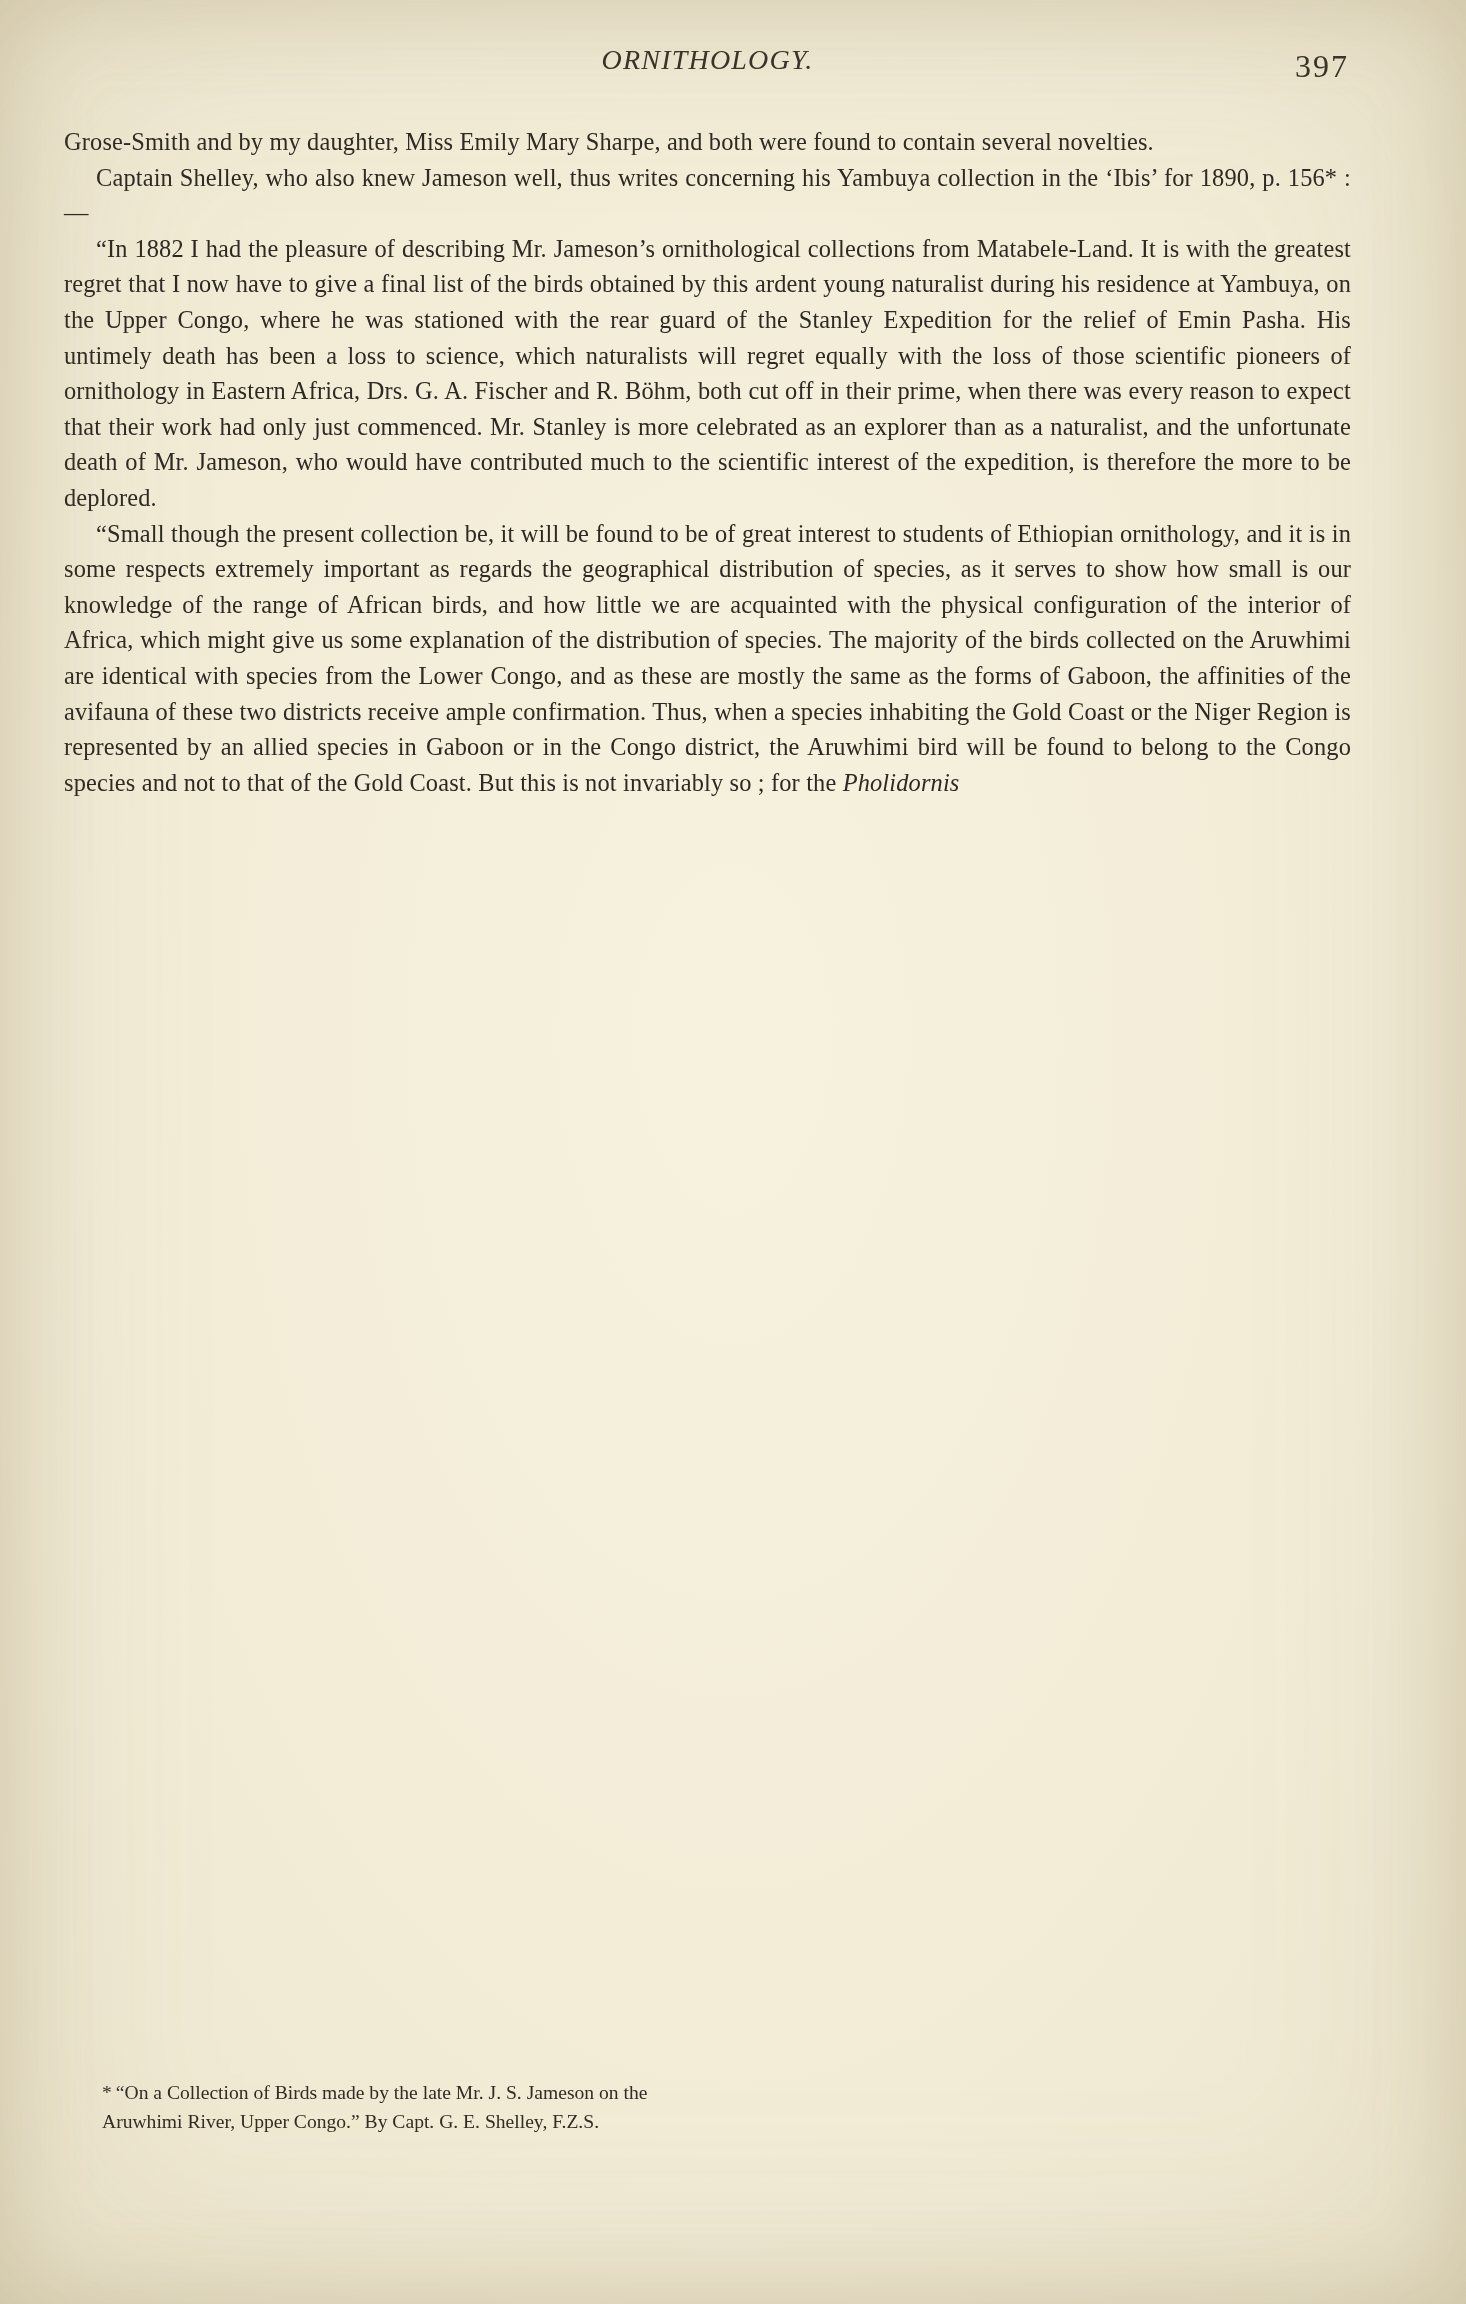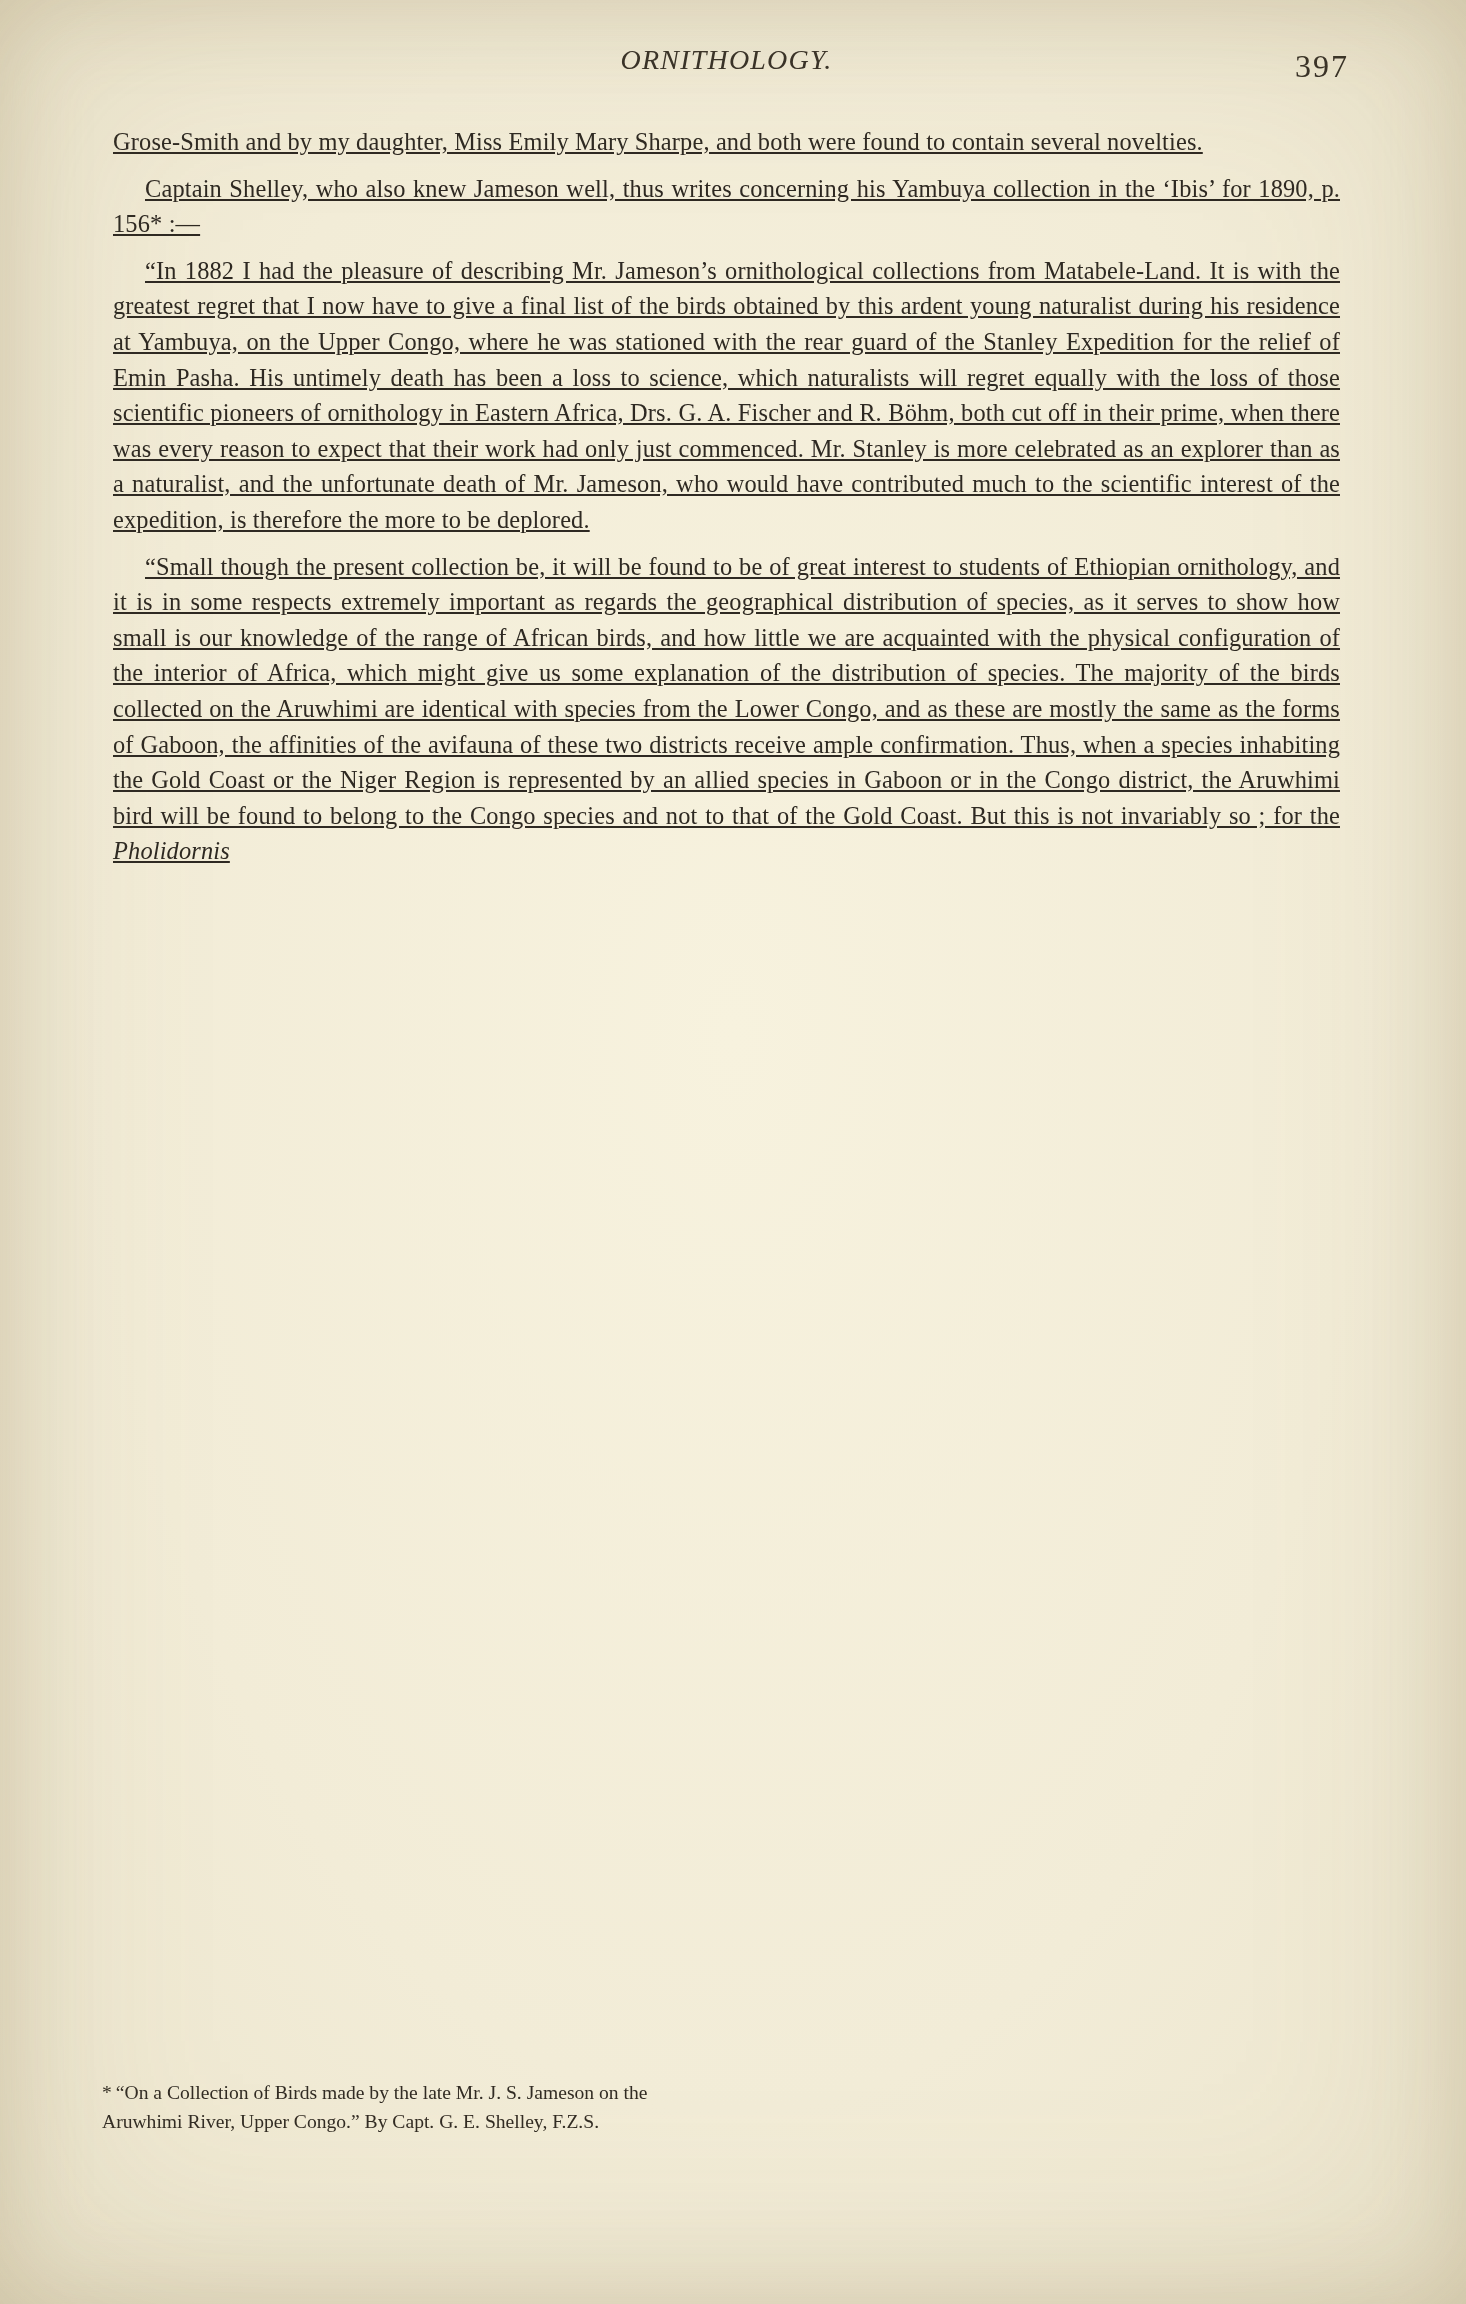--- a/index.html
+++ b/index.html
@@ -25,21 +25,21 @@
     content: "";
     position: absolute;
     inset: 0;
     pointer-events: none;
     box-shadow: inset 0 0 90px rgba(160,145,105,0.28),
                 inset 0 0 220px rgba(150,135,95,0.18);
   }
   .content {
     position: absolute;
     left: 0; top: 0; right: 0; bottom: 0;
-    padding: 44px 115px 0 102px;
+    padding: 44px 115px 0 64px;
     box-sizing: border-box;
   }
   .runninghead {
     display: flex;
     align-items: baseline;
     justify-content: center;
     position: relative;
     height: 58px;
     margin-bottom: 22px;
   }
@@ -61,23 +61,22 @@
   }
   .body-text {
     font-size: 24.4px;
     line-height: 35.6px;
     text-align: justify;
     text-justify: inter-word;
     color: #2e2922;
     letter-spacing: 0.15px;
   }
   .body-text p {
-    margin: 11px;
+    margin: 0;
     text-indent: 32px;
-    text-decoration: underline;
   }
   .body-text p.noindent {
     text-indent: 0;
   }
   .footnote {
     position: absolute;
     left: 102px;
     right: 115px;
     bottom: 168px;
     font-size: 19.6px;

